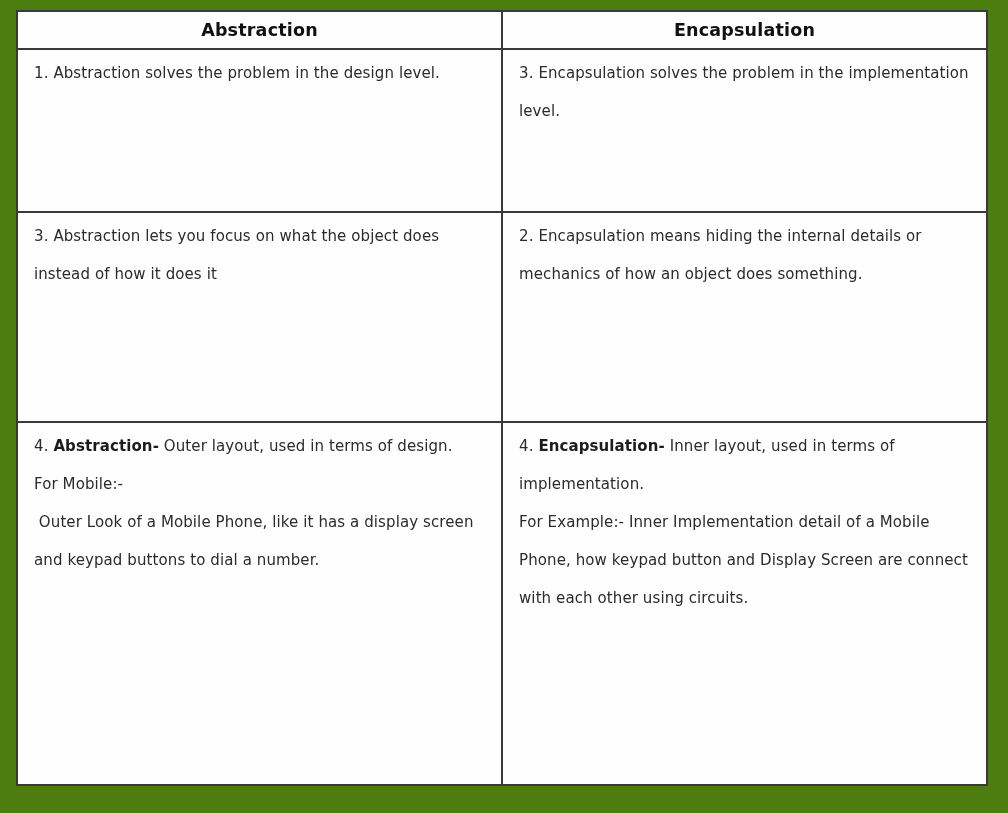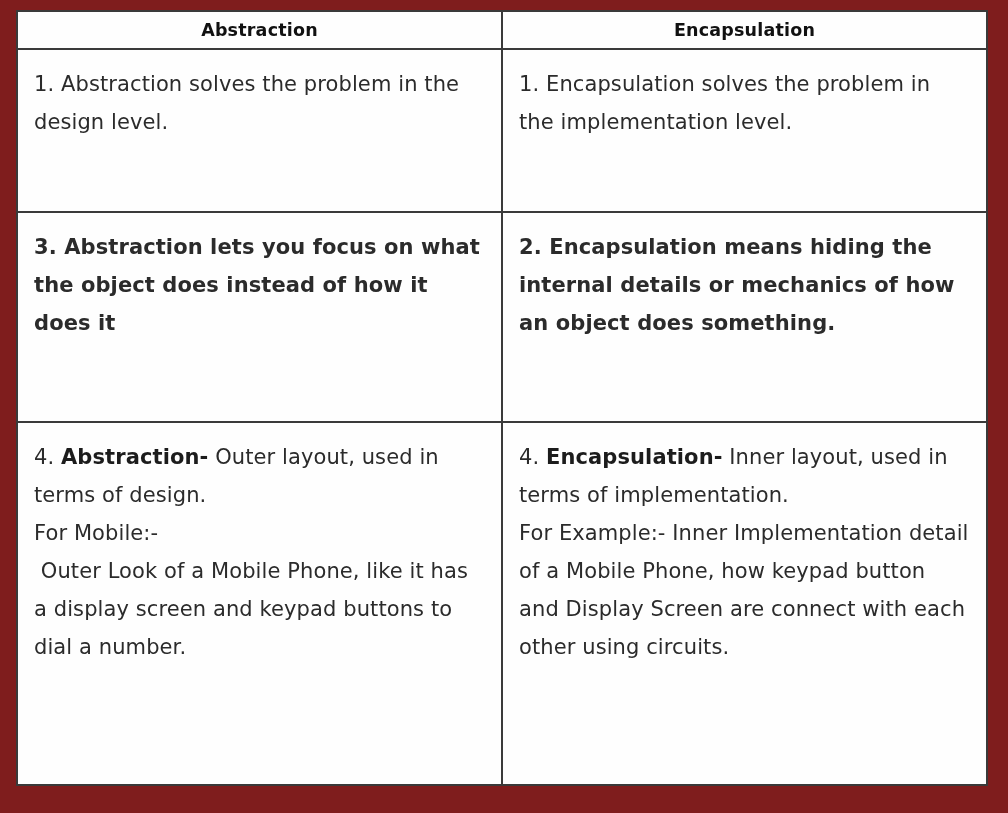--- a/index.html
+++ b/index.html
@@ -8,21 +8,21 @@
     padding: 0;
     background: #ffffff;
     width: 1008px;
     height: 813px;
     font-family: "DejaVu Sans", sans-serif;
   }
   .page {
     position: relative;
     width: 1008px;
     height: 813px;
-    background: #7f1d1d;
+    background: #4d7c0f;
   }
   table.comparison-table {
     position: absolute;
     left: 16px;
     top: 10px;
     width: 972px;
     height: 776px;
     border-collapse: collapse;
     table-layout: fixed;
   }
@@ -37,56 +37,56 @@
     vertical-align: middle;
     font-size: 17.5px;
     font-weight: bold;
     color: #111111;
     letter-spacing: 0.2px;
     padding: 2px 6px;
   }
   .comparison-table td {
     vertical-align: top;
     text-align: left;
-    padding: 15px 15px 4px 16px;
-    font-size: 21px;
+    padding: 4px 15px 4px 16px;
+    font-size: 15px;
     line-height: 38px;
     color: #2b2b2b;
     letter-spacing: 0.1px;
   }
   .comparison-table td p {
     margin: 0;
   }
   .bold-term {
     font-weight: bold;
     color: #1c1c1c;
   }
   tr.row-1 { height: 120px; }
   tr.row-2 { height: 194px; }
-  tr.row-3 { height: 155px; font-weight: bold; }
+  tr.row-3 { height: 155px; }
   tr.row-4 { height: 267px; }
 </style>
 </head>
 <body>
 
 <div class="page">
   <table class="comparison-table">
     <thead>
       <tr class="header-row">
         <th>Abstraction</th>
         <th>Encapsulation</th>
       </tr>
     </thead>
     <tbody>
       <tr class="row-1">
         <td>
           <p>1. Abstraction solves the problem in the design level.</p>
         </td>
         <td>
-          <p>1. Encapsulation solves the problem in the implementation level.</p>
+          <p>3. Encapsulation solves the problem in the implementation level.</p>
         </td>
       </tr>
       <tr class="row-3">
         <td>
           <p>3. Abstraction lets you focus on what the object does instead of how it does it</p>
         </td>
         <td>
           <p>2. Encapsulation means hiding the internal details or mechanics of how an object does something.</p>
         </td>
       </tr>

